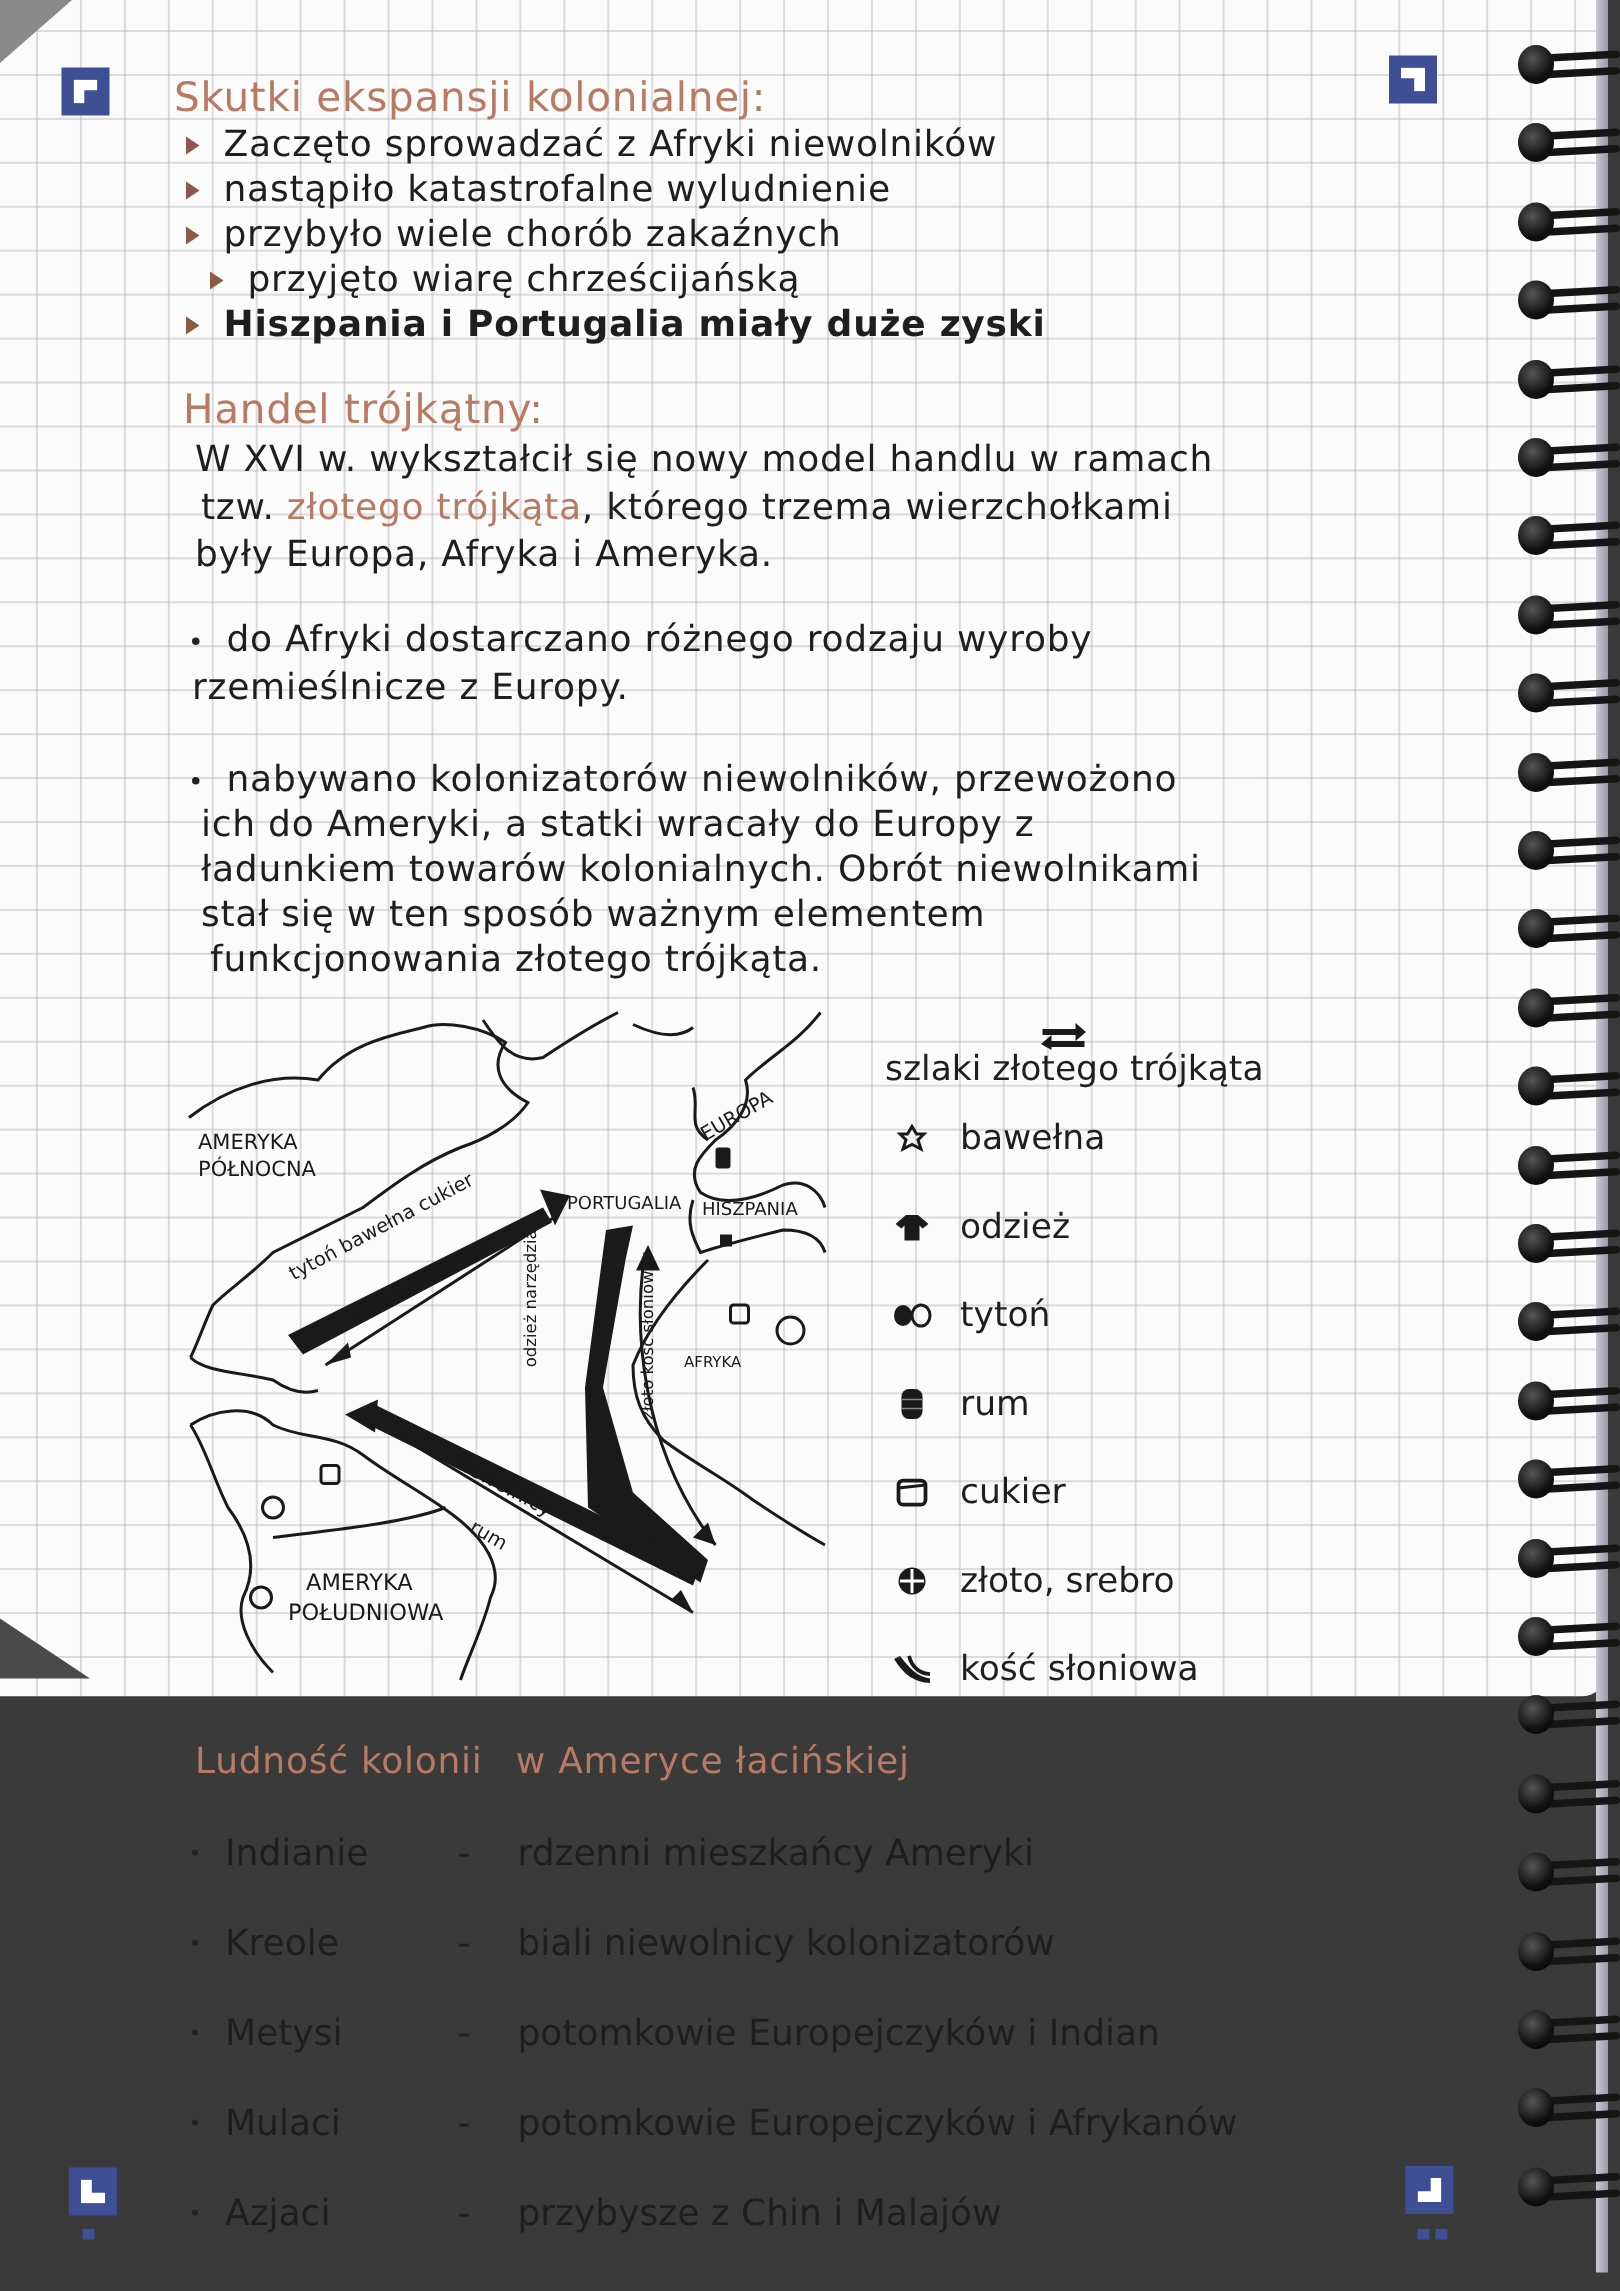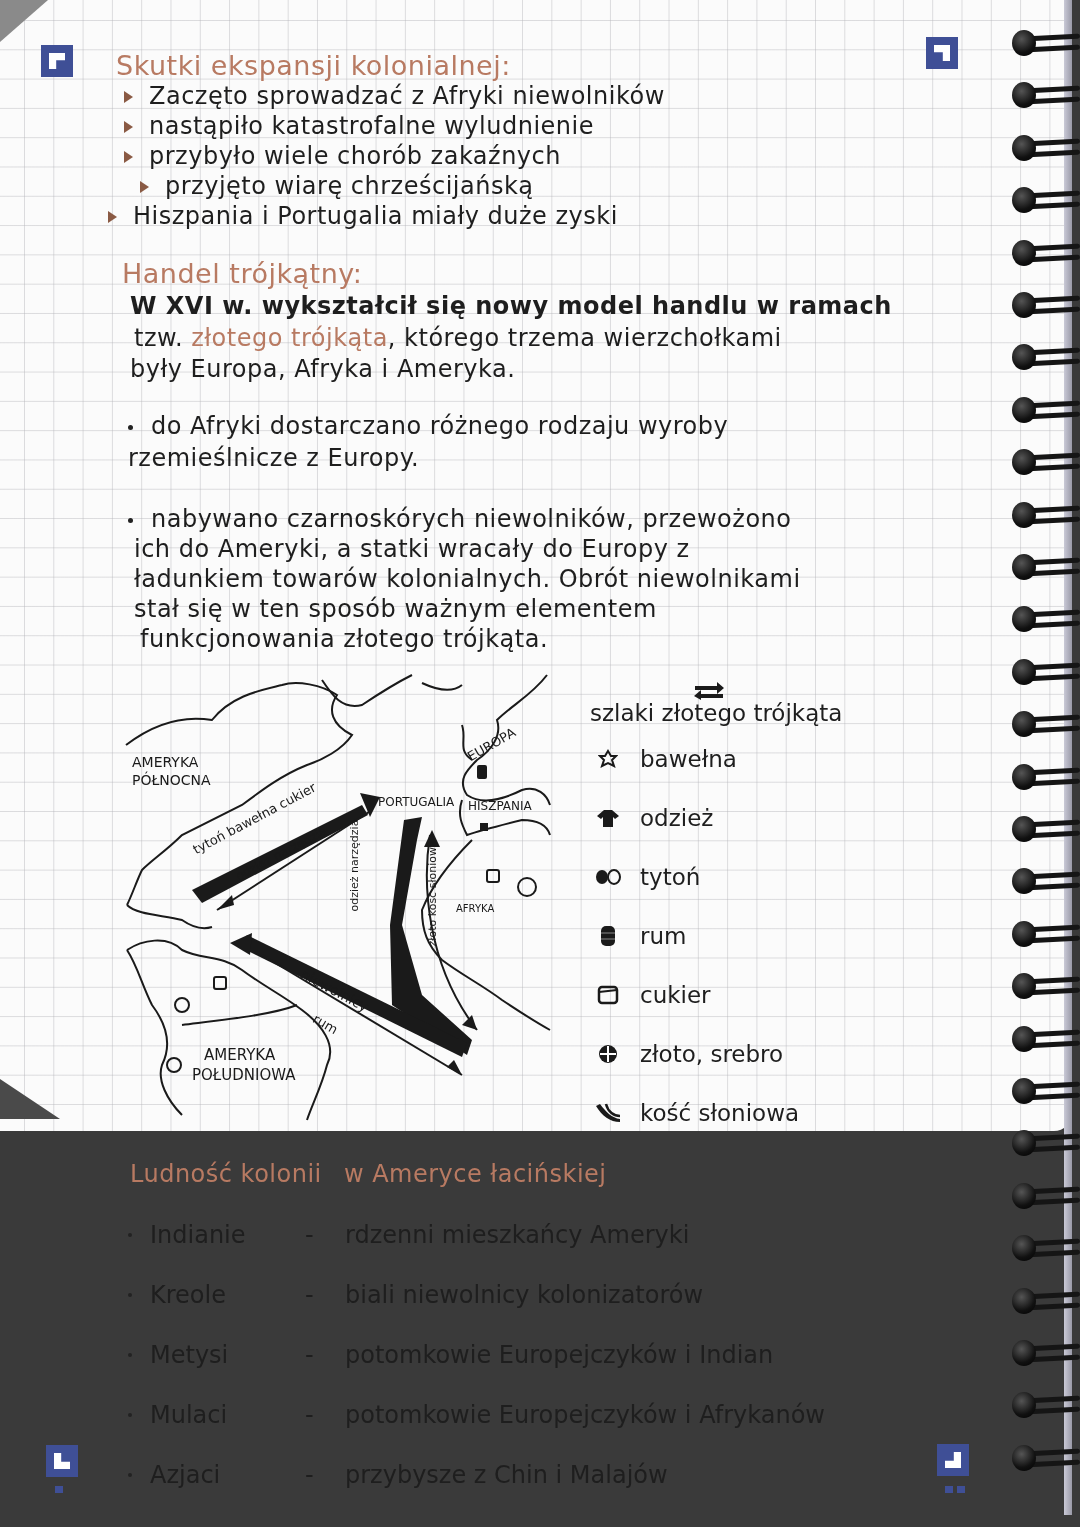--- a/index.html
+++ b/index.html
@@ -87,35 +87,35 @@
       <span></span>
       <span></span>
     </div>
 
   <div class="abs hand accent h1" style="left:116px;top:50px;">Skutki ekspansji kolonialnej:</div>
   <div>
     <div class="abs hand line" style="left:124px;top:82px;"><span class="tri"></span><span>Zaczęto sprowadzać z Afryki niewolników</span></div>
     <div class="abs hand line" style="left:124px;top:112px;"><span class="tri"></span><span>nastąpiło katastrofalne wyludnienie</span></div>
     <div class="abs hand line" style="left:124px;top:142px;"><span class="tri"></span><span>przybyło wiele chorób zakaźnych</span></div>
     <div class="abs hand line" style="left:140px;top:172px;"><span class="tri"></span><span>przyjęto wiarę chrześcijańską</span></div>
-    <div class="abs hand line" style="left:108px;top:202px;"><span class="tri"></span><span>Hiszpania i Portugalia miały duże zyski</span></div>
+    <div class="abs hand line" style="left:124px;top:202px;font-weight:bold;"><span class="tri"></span><span>Hiszpania i Portugalia miały duże zyski</span></div>
   </div>
 
   <div class="abs hand accent h1" style="left:122px;top:258px;">Handel trójkątny:</div>
-  <div class="abs hand line" style="left:130px;top:292px;font-weight:bold;">W XVI w. wykształcił się nowy model handlu w ramach</div>
+  <div class="abs hand line" style="left:130px;top:292px;">W XVI w. wykształcił się nowy model handlu w ramach</div>
   <div class="abs hand line" style="left:134px;top:324px;">
     <span>tzw.</span>
     <span class="accent">złotego trójkąta</span><span>, którego trzema wierzchołkami</span>
   </div>
   <div class="abs hand line" style="left:130px;top:355px;">były Europa, Afryka i Ameryka.</div>
 
   <div class="abs hand line" style="left:128px;top:412px;"><span class="bullet"></span><span>do Afryki dostarczano różnego rodzaju wyroby</span></div>
   <div class="abs hand line" style="left:128px;top:444px;">rzemieślnicze z Europy.</div>
 
-  <div class="abs hand line" style="left:128px;top:505px;"><span class="bullet"></span><span>nabywano czarnoskórych niewolników, przewożono</span></div>
+  <div class="abs hand line" style="left:128px;top:505px;"><span class="bullet"></span><span>nabywano kolonizatorów niewolników, przewożono</span></div>
   <div class="abs hand line" style="left:134px;top:535px;">ich do Ameryki, a statki wracały do Europy z</div>
   <div class="abs hand line" style="left:134px;top:565px;">ładunkiem towarów kolonialnych. Obrót niewolnikami</div>
   <div class="abs hand line" style="left:134px;top:595px;">stał się w ten sposób ważnym elementem</div>
   <div class="abs hand line" style="left:140px;top:625px;">funkcjonowania złotego trójkąta.</div>
 
   <div class="map">
     <svg width="440" height="460" viewBox="0 0 440 460">
       <g fill="none" stroke="#1a1a1a" stroke-width="2">
 
         <path d="M4,80 C30,60 60,50 90,55 C110,30 140,25 160,20 C175,15 200,20 215,30 C205,45 210,60 230,70 C220,85 200,95 185,100 C160,110 140,125 120,140 C100,150 80,160 60,170 C45,185 30,195 20,205 C15,215 10,230 5,240"></path>

